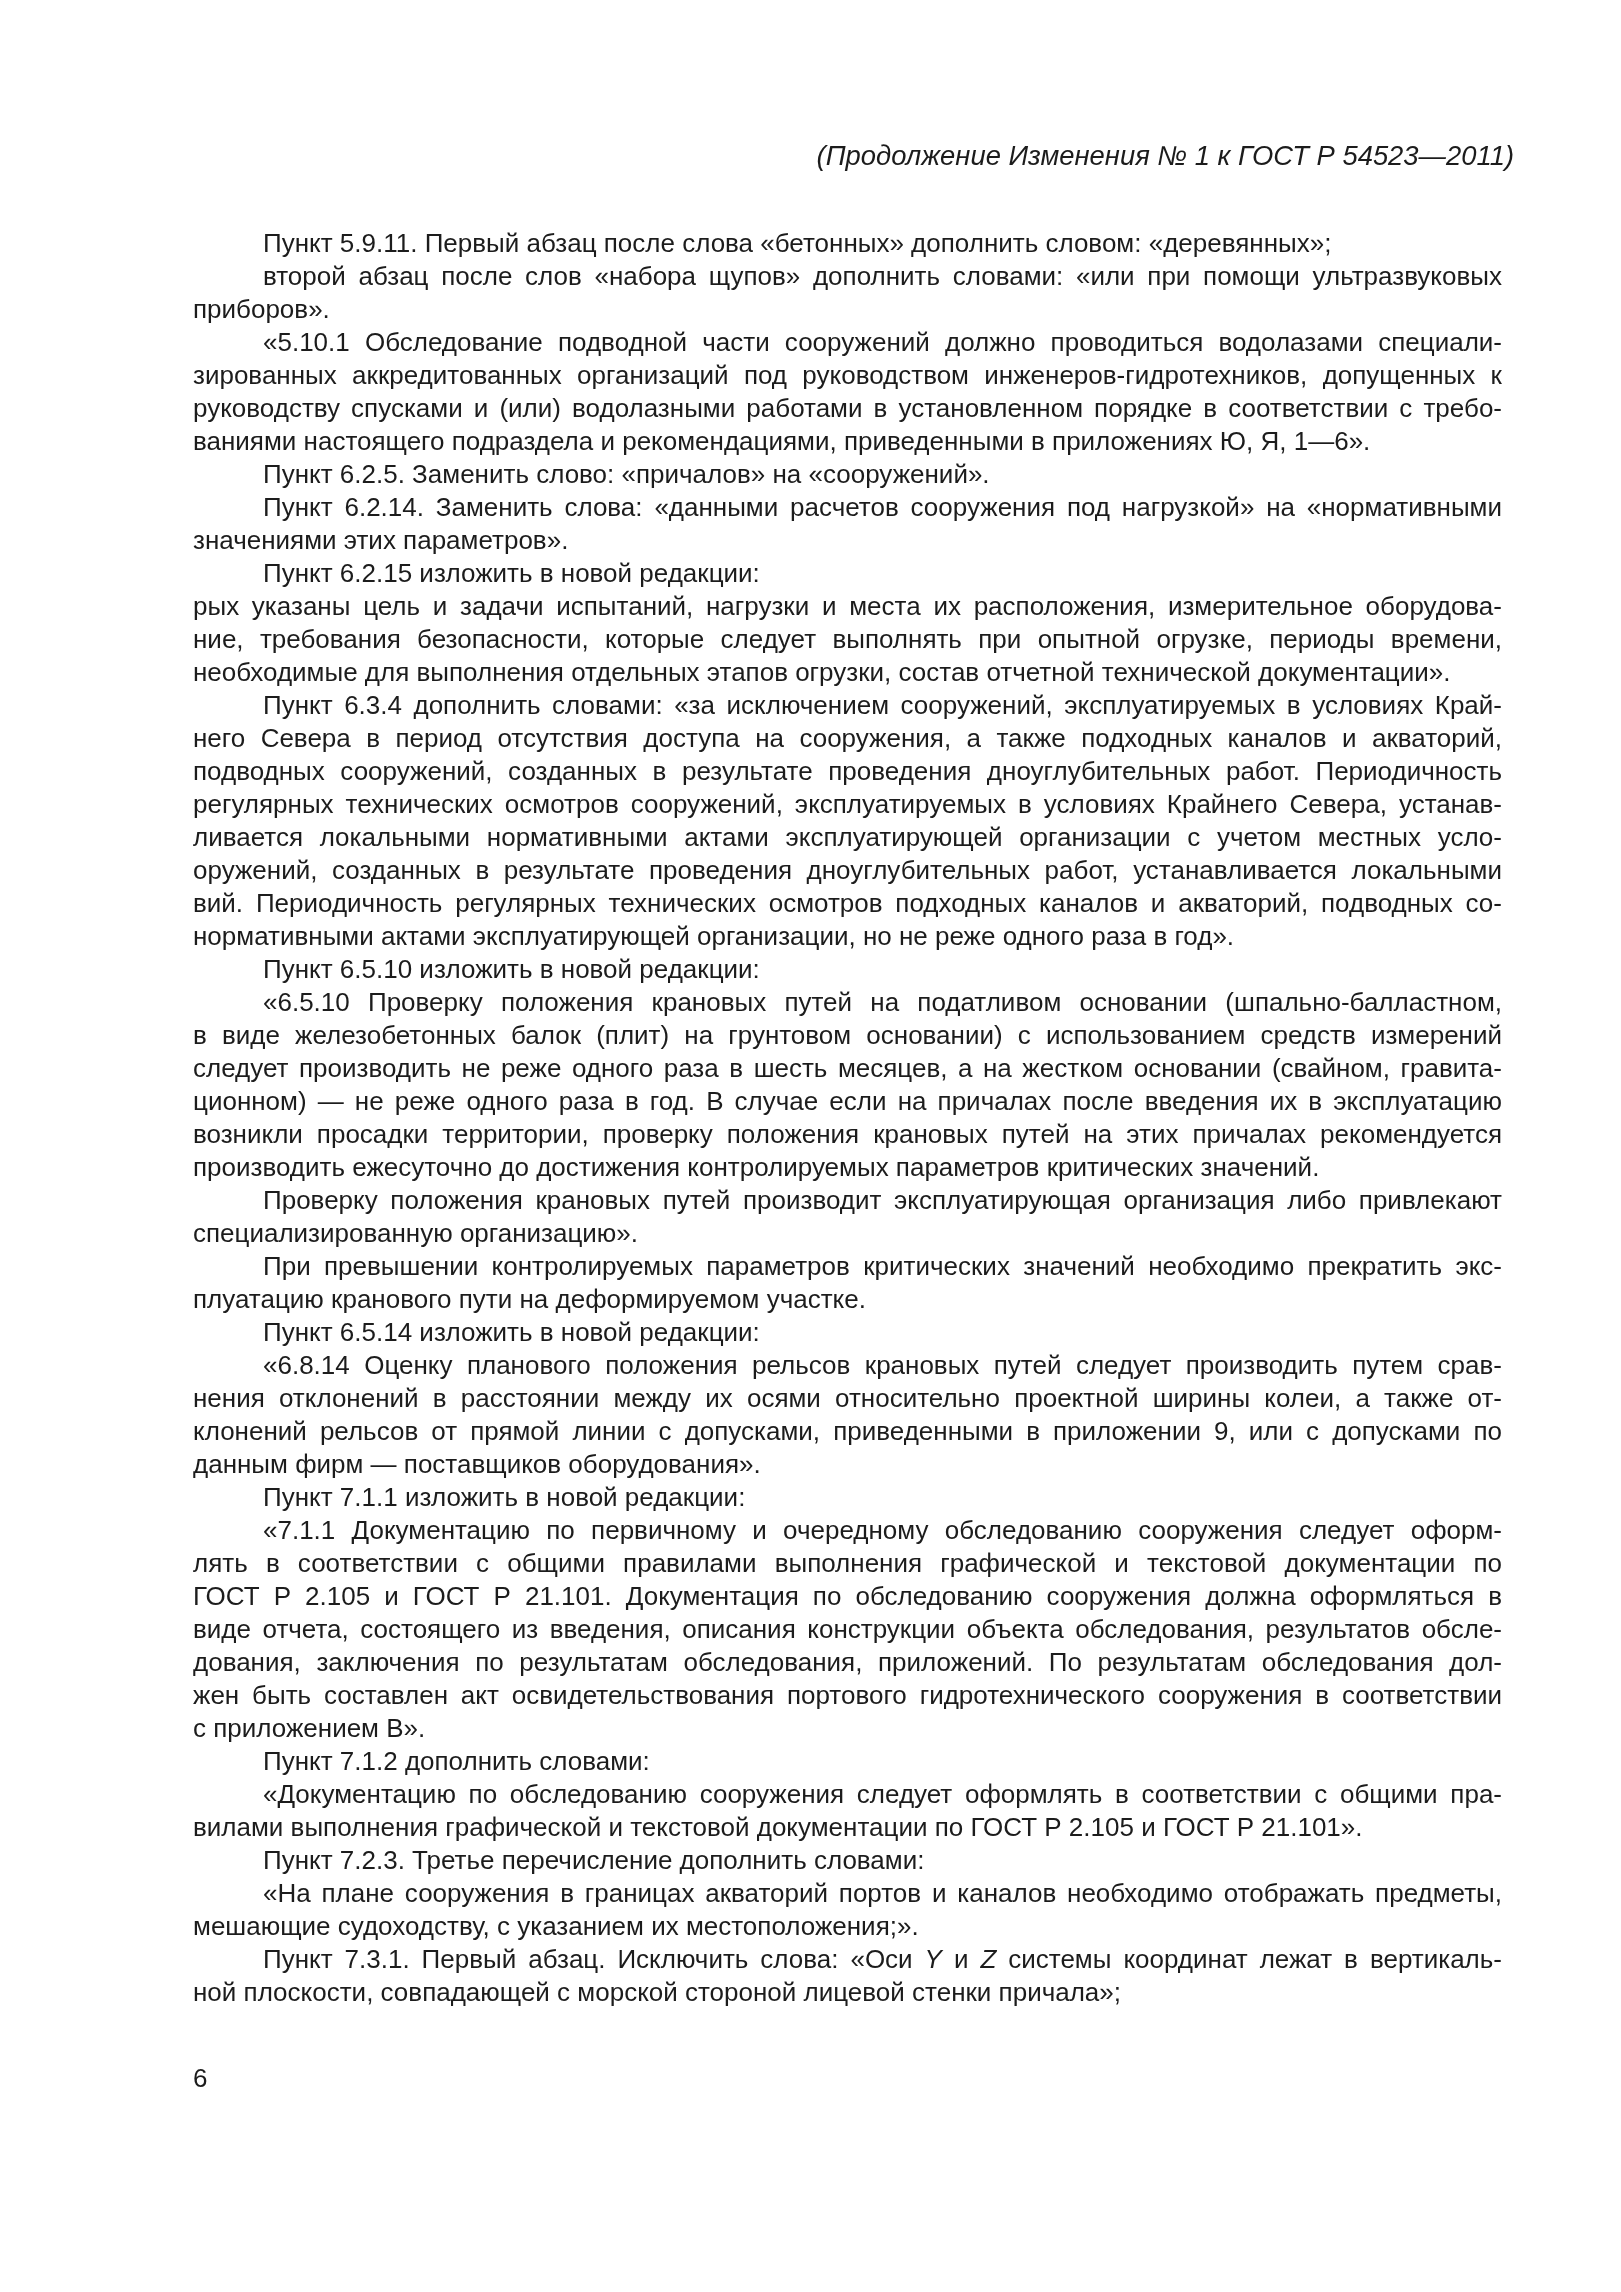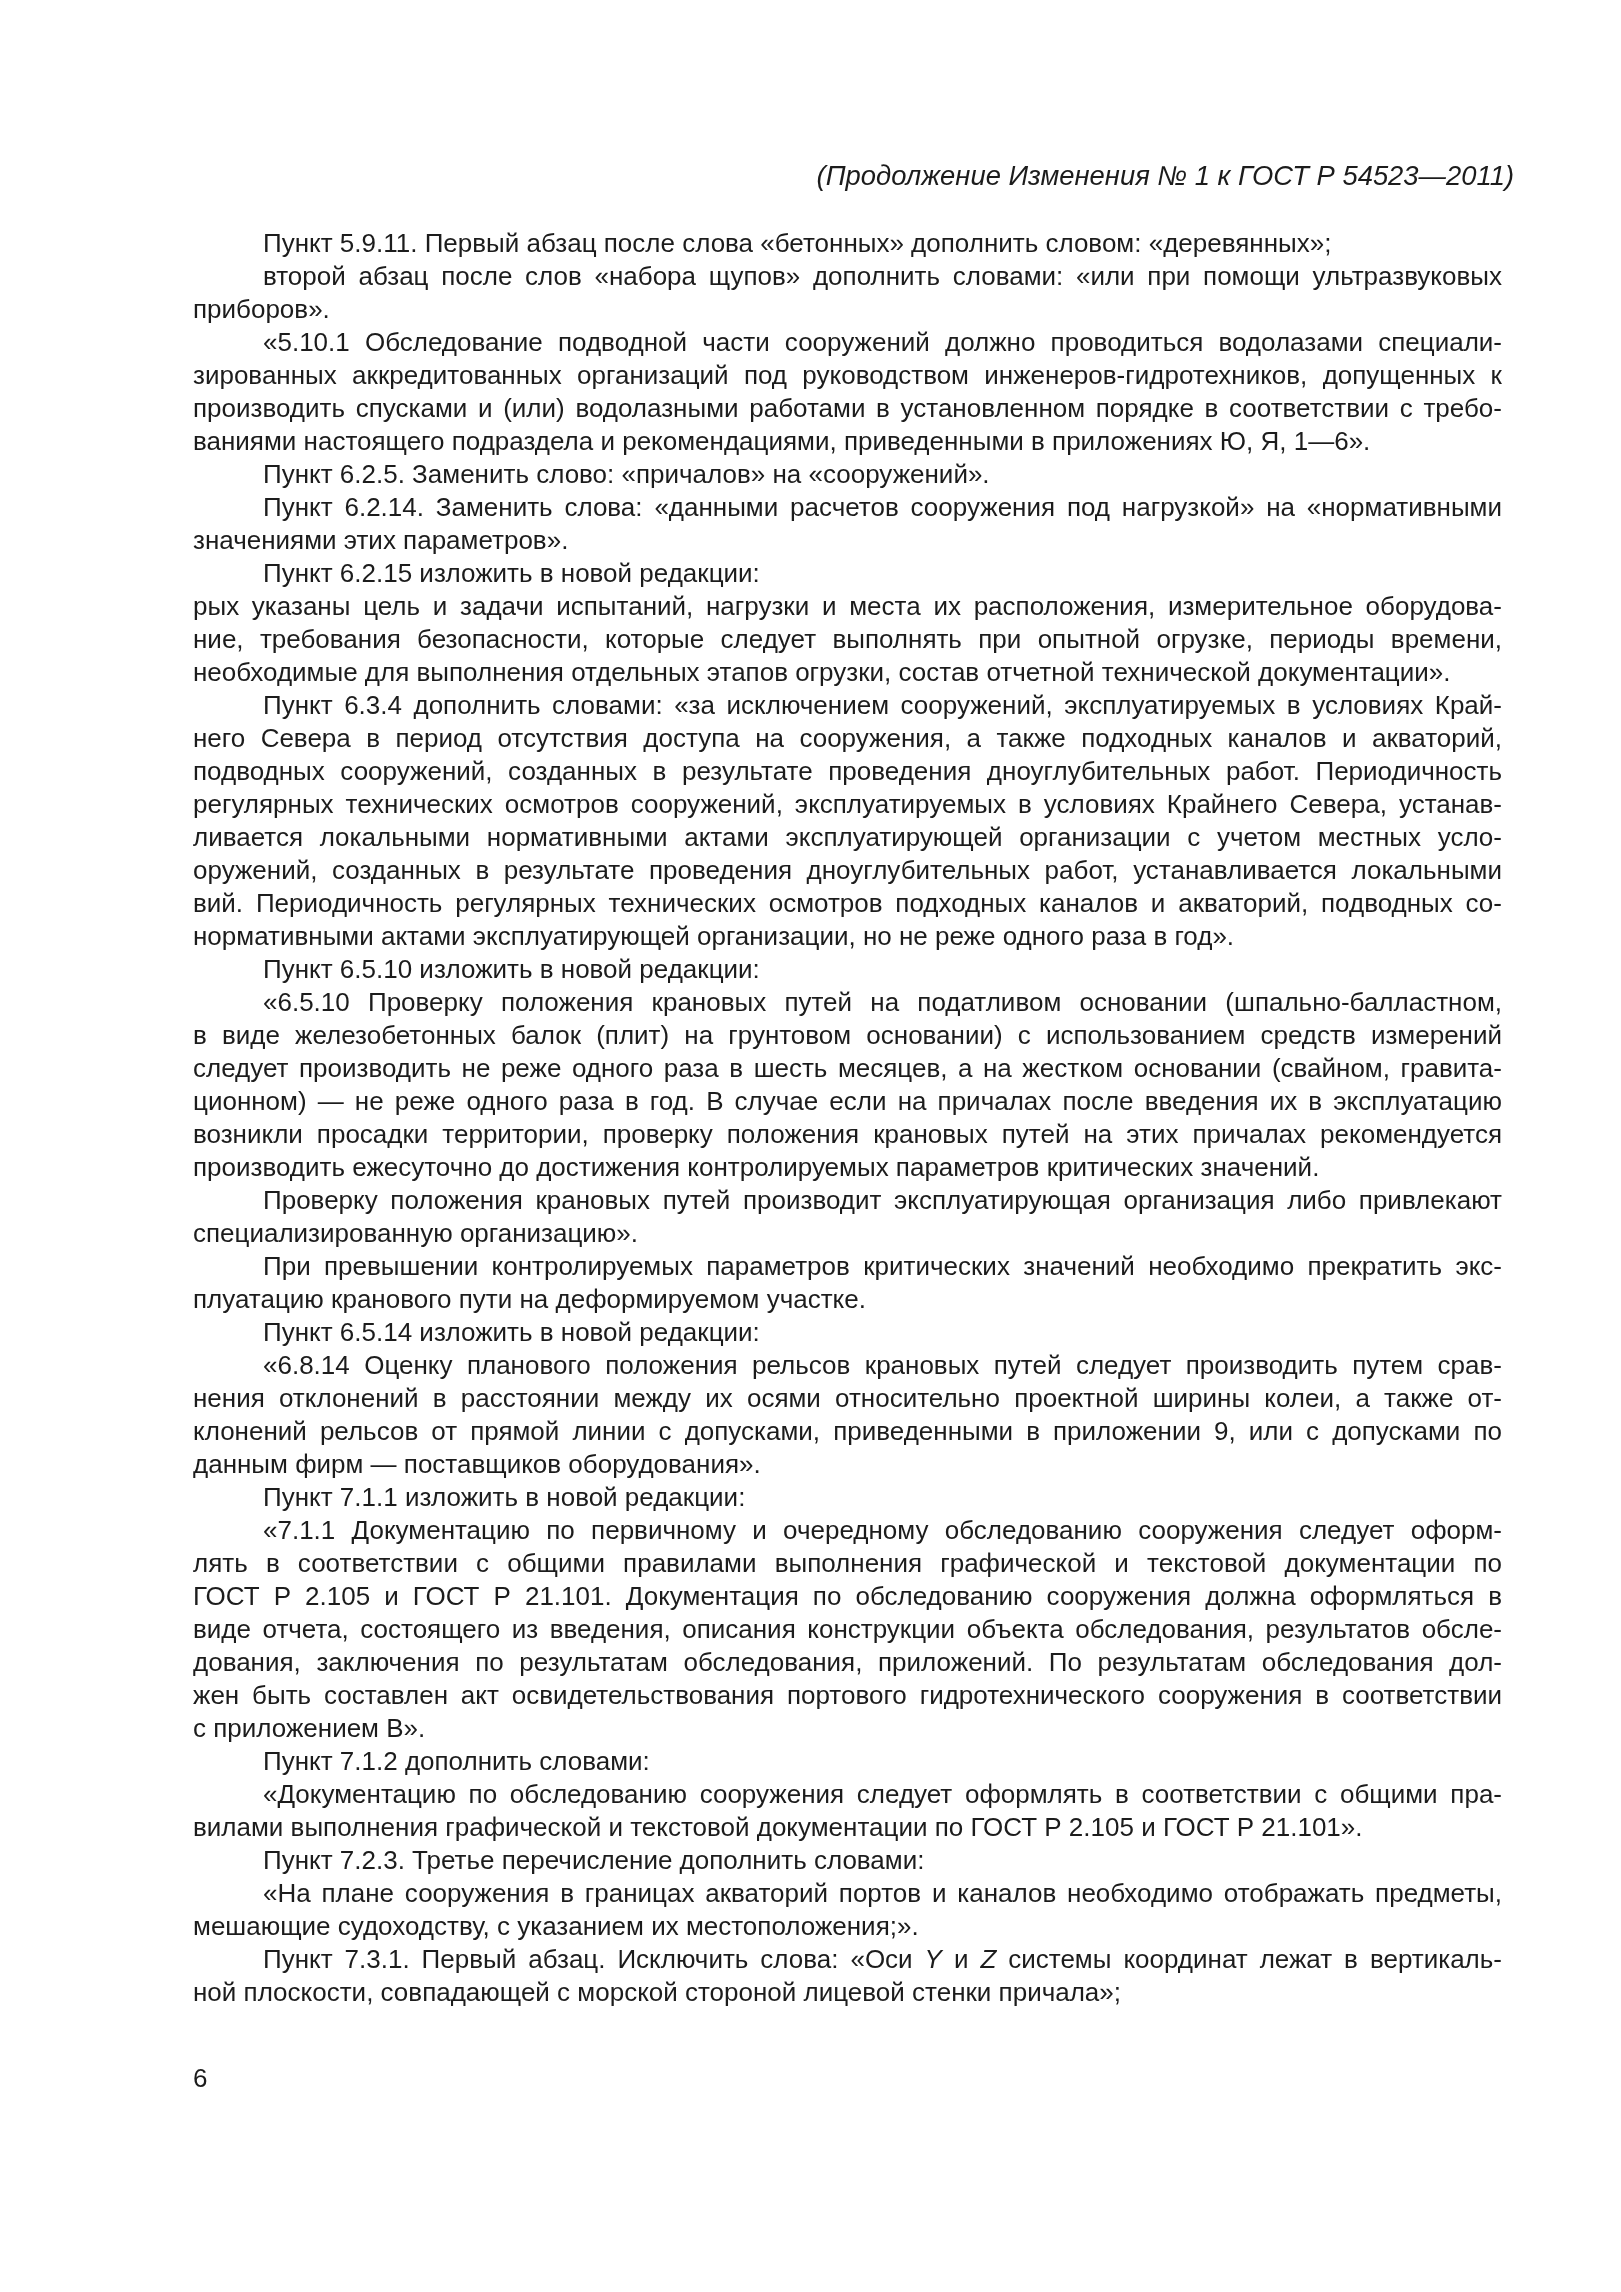--- a/index.html
+++ b/index.html
@@ -1,19 +1,19 @@
 <!DOCTYPE html>
 <html><head>
 <meta charset="utf-8">
 <style>
   html, body { margin: 0; padding: 0; background: #ffffff; }
   body { width: 1621px; height: 2293px; position: relative; overflow: hidden; }
   .page { position: absolute; left: 0; top: 0; width: 1621px; height: 2293px; background: #ffffff; }
   .running-header {
-    position: absolute; top: 160px; right: 107px;
+    position: absolute; top: 140px; right: 107px;
     font-family: "Liberation Sans", sans-serif; font-style: italic;
     font-size: 27.4px; color: #1c1c1c; white-space: nowrap;
   }
   .body-text {
     position: absolute; left: 193px; top: 215px; width: 1309px;
     font-family: "Liberation Sans", sans-serif; font-size: 26px;
     line-height: 33px; color: #1c1c1c; margin-top: 12px;
   }
   .line { display: block; height: 33px; white-space: nowrap; text-align: justify; text-align-last: justify; overflow: visible; }
   .line.last { text-align-last: left; }
@@ -33,21 +33,21 @@
       <div>
         <span class="line indent last">Пункт 5.9.11. Первый абзац после слова «бетонных» дополнить словом: «деревянных»;</span>
       </div>
       <div>
         <span class="line indent">второй абзац после слов «набора щупов» дополнить словами: «или при помощи ультразвуковых</span>
         <span class="line last">приборов».</span>
       </div>
       <div>
         <span class="line indent">«5.10.1 Обследование подводной части сооружений должно проводиться водолазами специали-</span>
         <span class="line">зированных аккредитованных организаций под руководством инженеров-гидротехников, допущенных к</span>
-        <span class="line">производить спусками и (или) водолазными работами в установленном порядке в соответствии с требо-</span>
+        <span class="line">руководству спусками и (или) водолазными работами в установленном порядке в соответствии с требо-</span>
         <span class="line last">ваниями настоящего подраздела и рекомендациями, приведенными в приложениях Ю, Я, 1—6».</span>
       </div>
       <div>
         <span class="line indent last">Пункт 6.2.5. Заменить слово: «причалов» на «сооружений».</span>
       </div>
       <div>
         <span class="line indent">Пункт 6.2.14. Заменить слова: «данными расчетов сооружения под нагрузкой» на «нормативными</span>
         <span class="line last">значениями этих параметров».</span>
       </div>
       <div>

